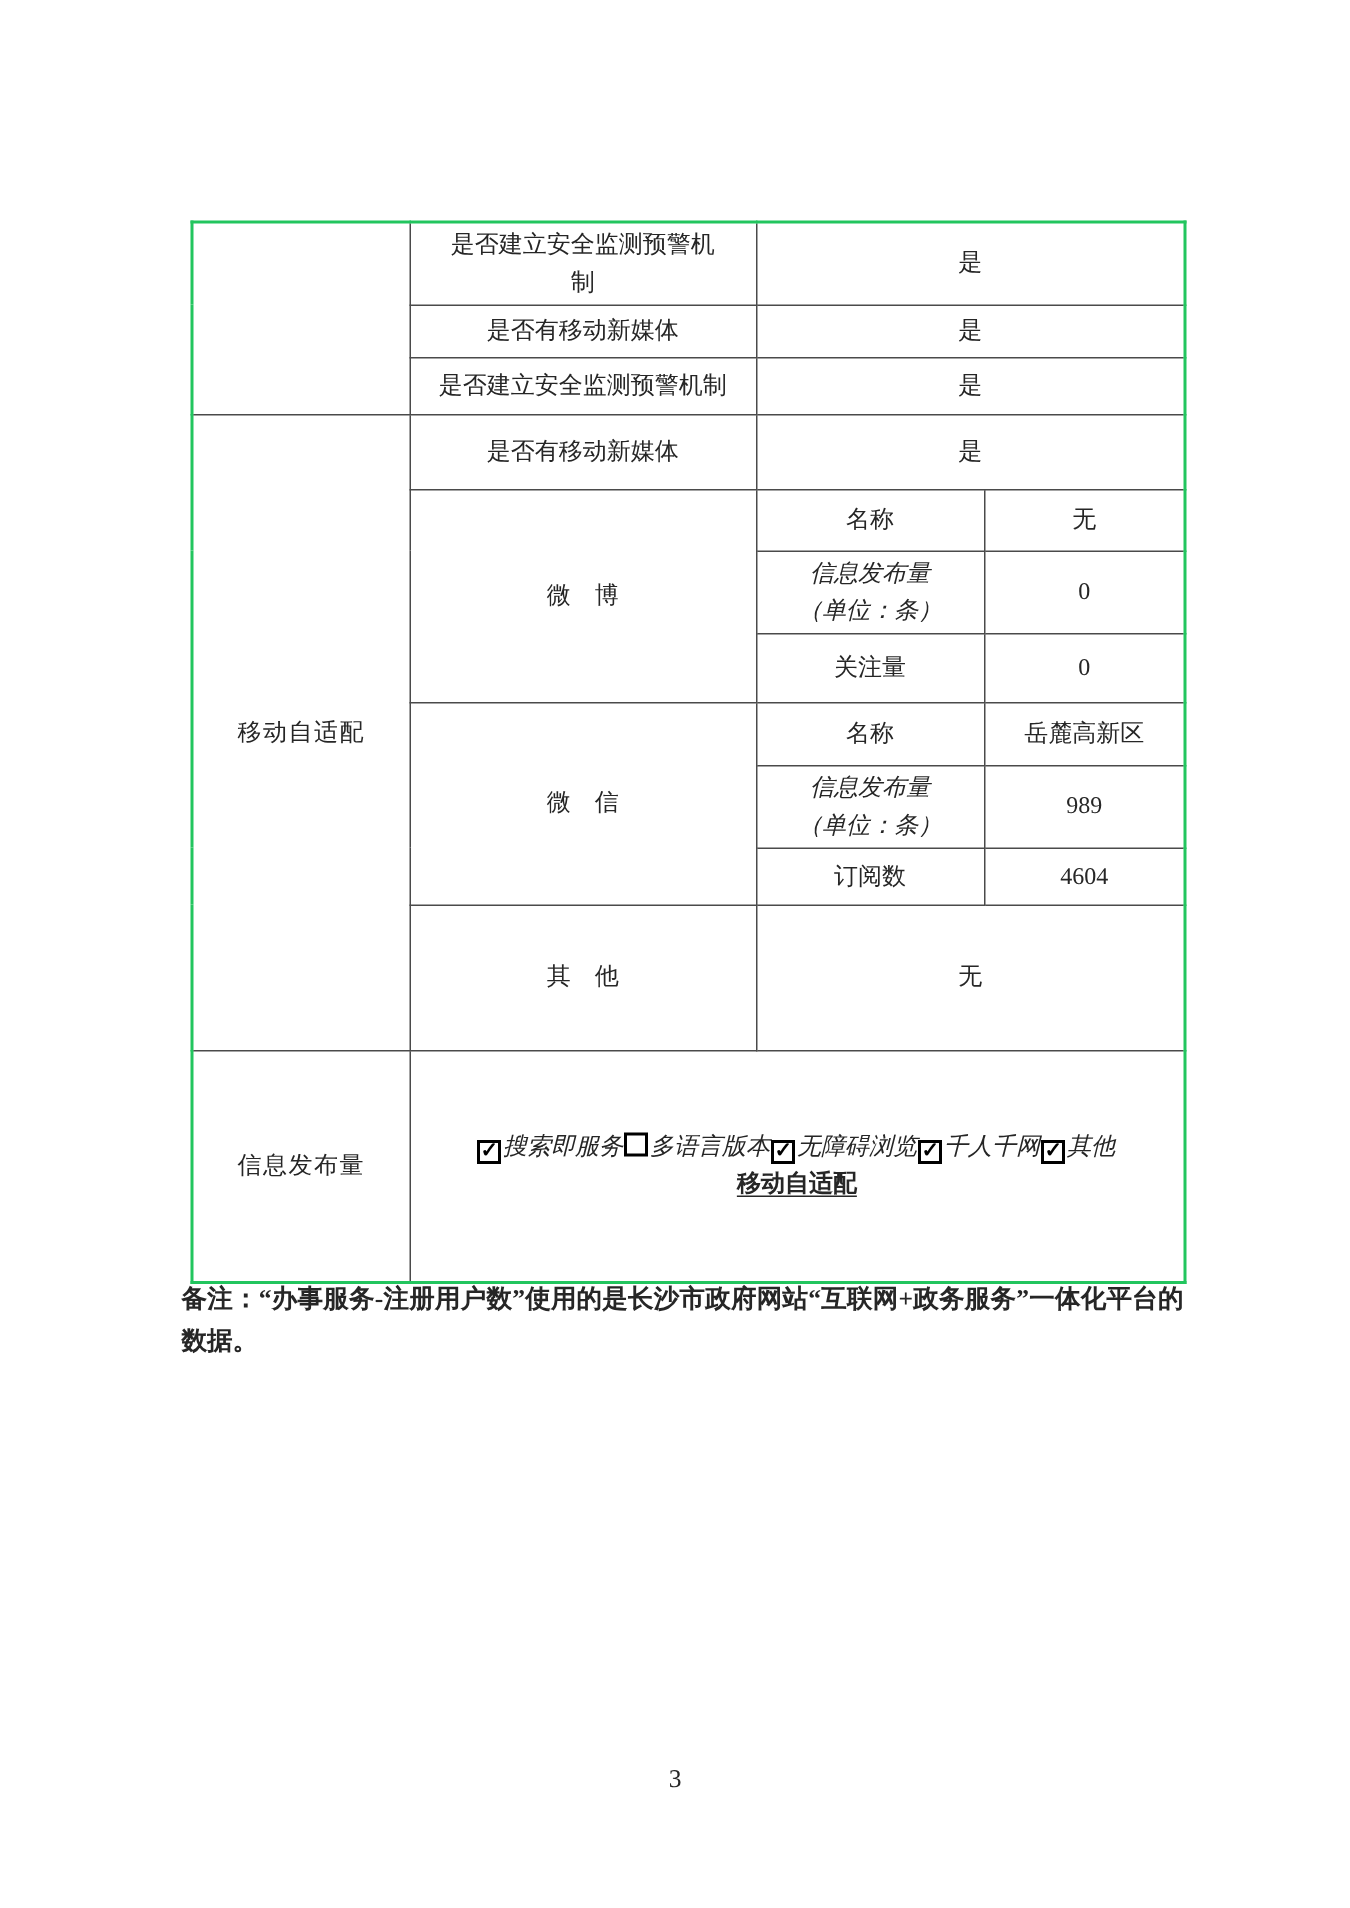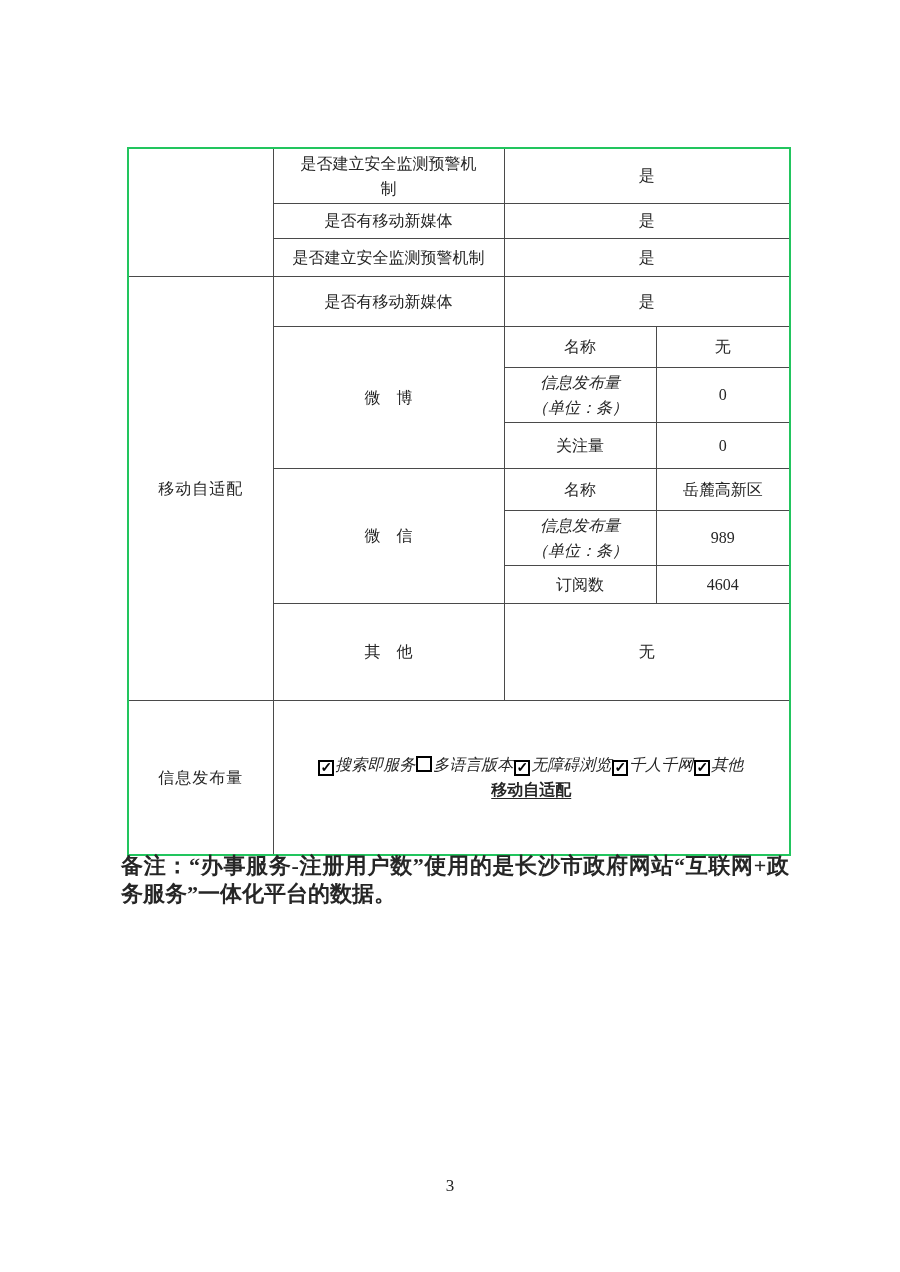--- a/index.html
+++ b/index.html
@@ -79,21 +79,21 @@
     text-decoration: underline;
     text-underline-offset: 3px;
     font-weight: bold;
   }
   .note {
     position: absolute;
     left: 121px;
     top: 852px;
     width: 668px;
     font-weight: bold;
-    font-size: 22px;
+    font-size: 17px;
     line-height: 28px;
     text-align: justify;
   }
   .pagenum {
     position: absolute;
     left: 0;
     right: 0;
     top: 1176px;
     text-align: center;
     font-size: 17px;

